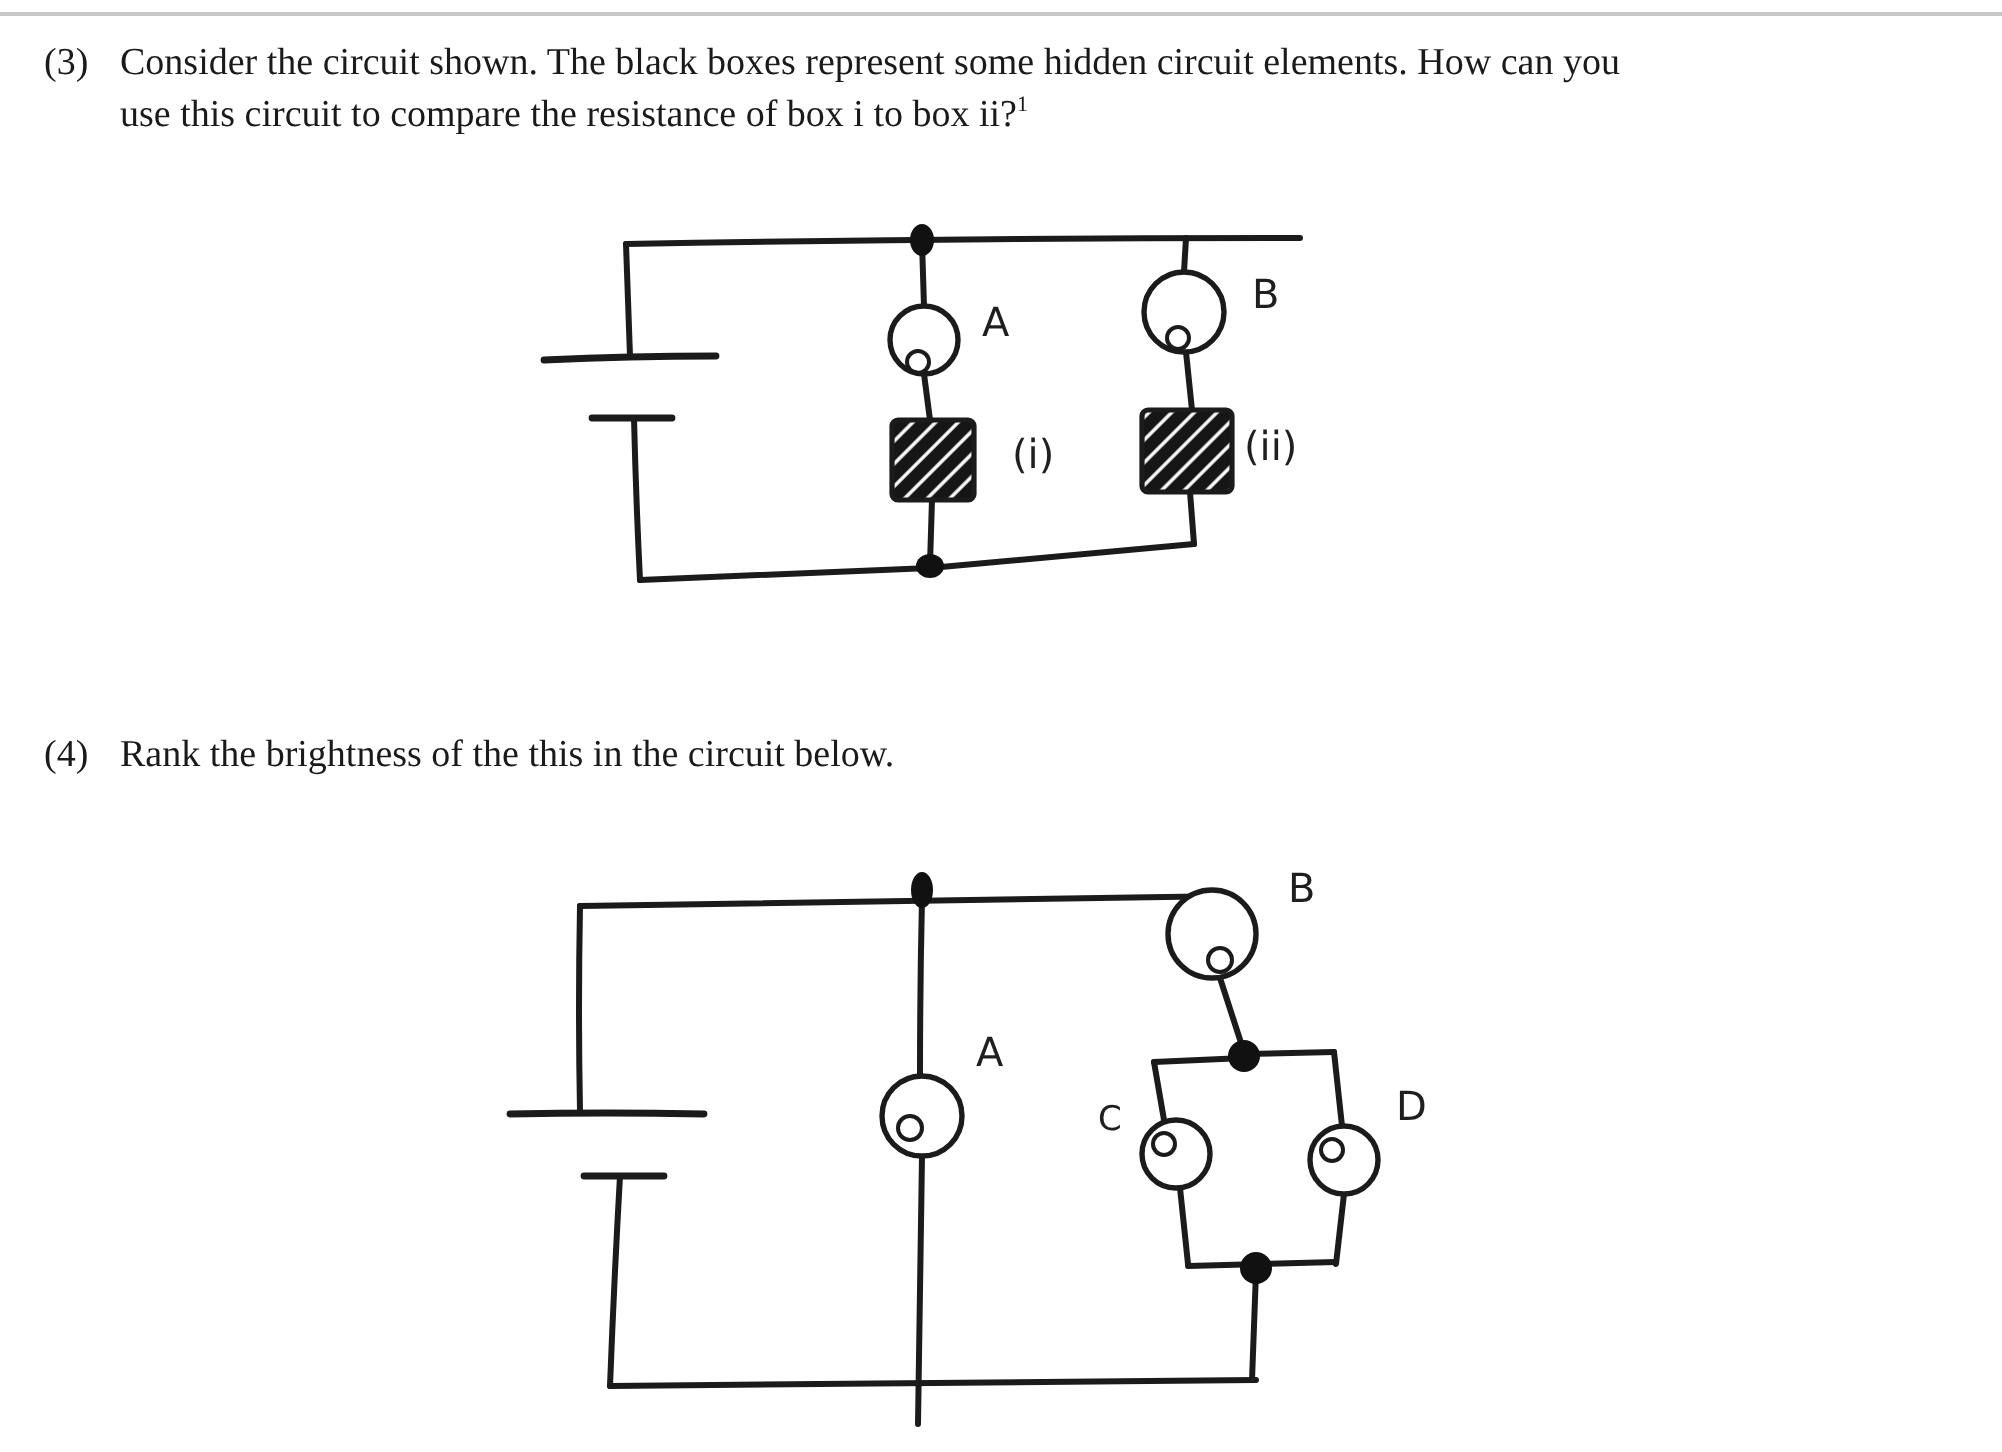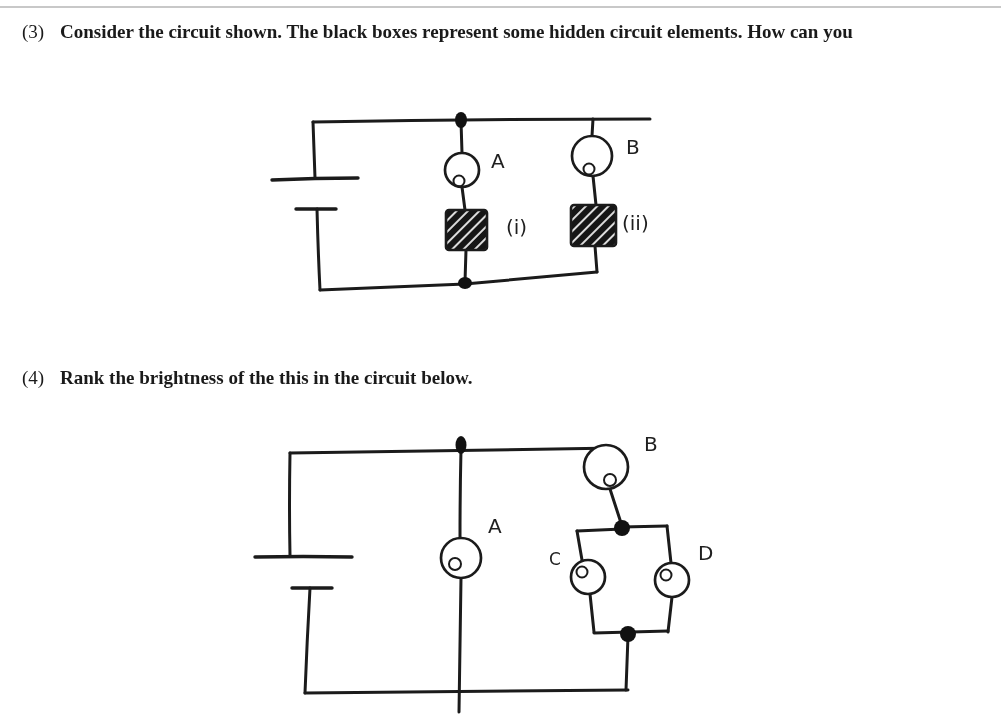--- a/index.html
+++ b/index.html
@@ -15,21 +15,21 @@
   .top-rule {
     position:absolute; left:0; top:6px; width:1001px; height:2px;
     background:#c8c8c8;
   }
   .question {
     position:absolute; display:flex; font-size:19px; line-height:26px; color:#1a1a1a;
   }
   .q3 { left:22px; top:19px; }
   .q4 { left:22px; top:365px; }
   .qnum { flex:0 0 38px; }
-  .qtext span { display:block;font-weight:bold; }
+  .qtext span { display:block; }
   sup { font-size:11px; line-height:0; vertical-align:super; }
   svg.circuit { position:absolute; }
   .wire { stroke:#1b1b1b; stroke-width:3; fill:none; stroke-linecap:round; stroke-linejoin:round; }
   .plate { stroke:#1b1b1b; stroke-width:3.4; fill:none; stroke-linecap:round; }
   .glass { fill:#ffffff; stroke:#1b1b1b; stroke-width:2.7; }
   .base  { fill:none; stroke:#1b1b1b; stroke-width:2; }
   .junction { fill:#111111; stroke:none; }
   .blackbox { stroke:#1b1b1b; stroke-width:2.6; }
   .label {
     fill:#1f1f1f;
@@ -42,20 +42,21 @@
 <body>
 
 <div class="page">
 
   <div class="top-rule"></div>
 
   <div class="question q3">
     <span class="qnum">(3)</span>
     <div class="qtext">
       <span>Consider the circuit shown. The black boxes represent some hidden circuit elements. How can you</span>
+      <span><span style="display:inline">use this circuit to compare the resistance of box i to box ii?</span><sup>1</sup></span>
     </div>
   </div>
 
   <svg class="circuit" style="left:260px; top:88px;" width="440" height="245" viewBox="0 0 440 245">
     <defs>
       <pattern id="hatch1" patternUnits="userSpaceOnUse" width="8" height="8" patternTransform="rotate(45)">
         <rect width="8" height="8" fill="#161616"></rect>
         <line x1="2" y1="0" x2="2" y2="8" stroke="#ffffff" stroke-width="1.7"></line>
       </pattern>
     </defs>

